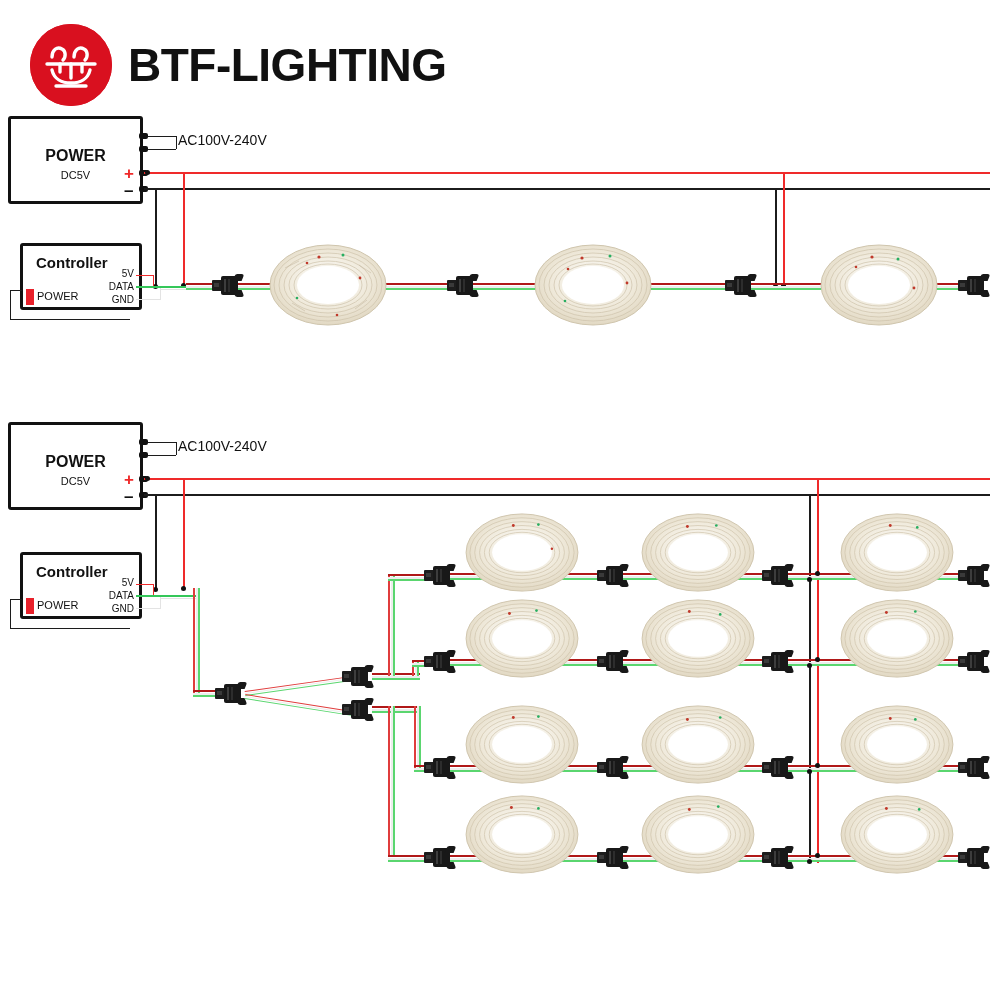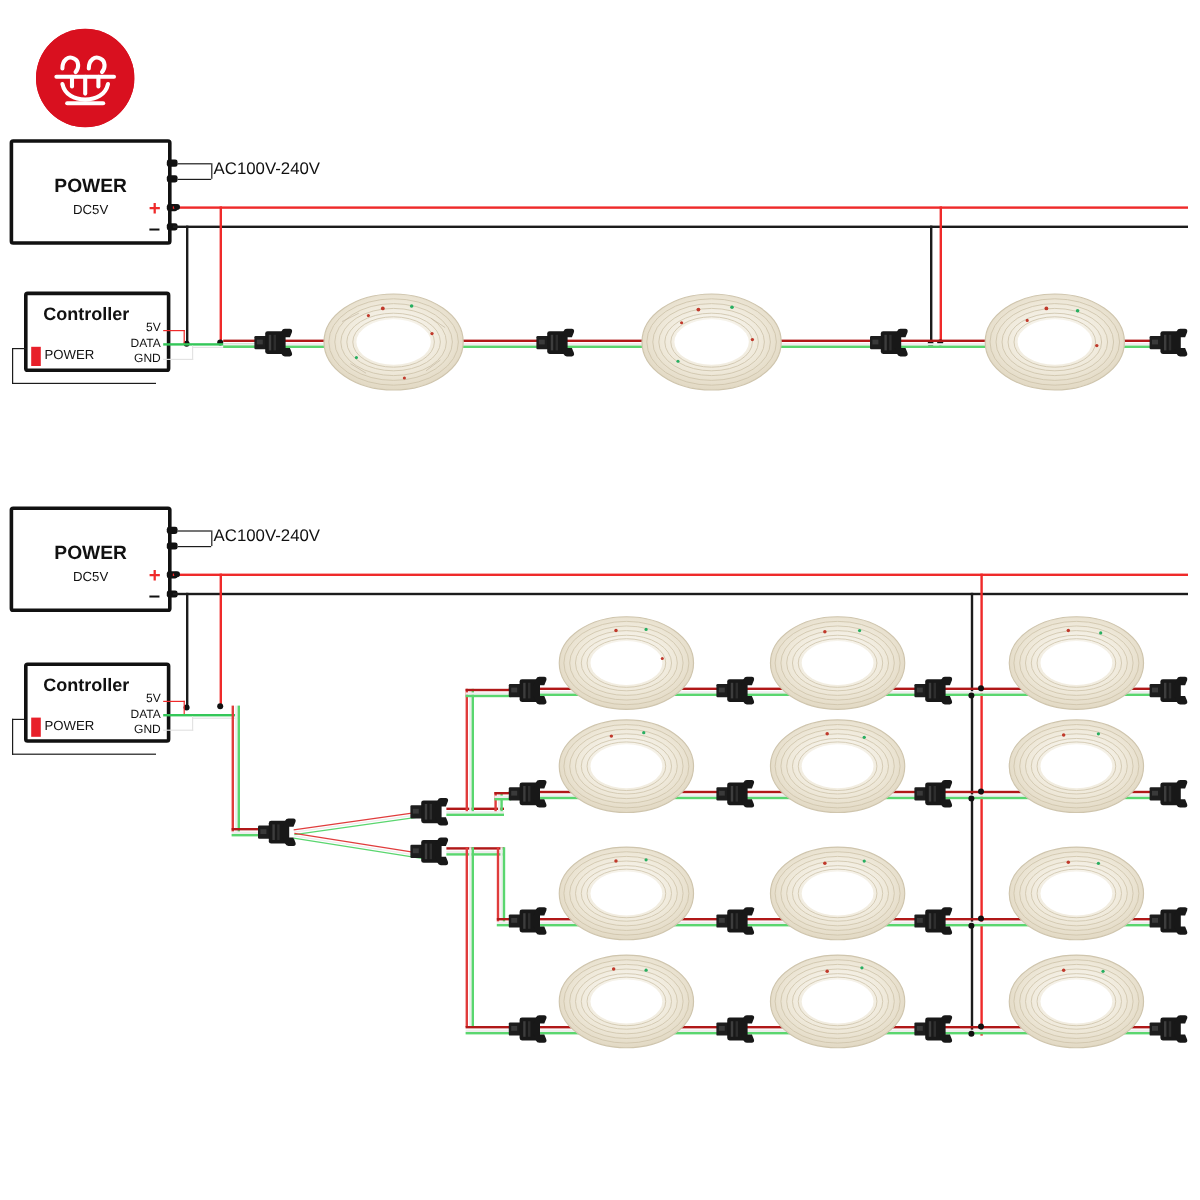--- a/index.html
+++ b/index.html
@@ -86,20 +86,21 @@
           <path d="M44 33 c0-7 5-11 10-8 c4 2 4 8 1 11"></path>
           <path d="M17 40 h48"></path>
           <path d="M22 46 c2 9 10 13 19 13 c9 0 17-4 19-13"></path>
           <path d="M30 40 v8"></path>
           <path d="M41 40 v14"></path>
           <path d="M52 40 v8"></path>
           <path d="M26 62 h30"></path>
         </g>
       </svg>
     </span>
+    <span class="brand-text">BTF-LIGHTING</span>
   </div>
 
   <div>
 
     <div class="box" style="left:8px;top:116px;width:135px;height:88px;">
       <div class="psu-title" style="top:28px;">POWER</div>
       <div class="psu-sub" style="top:50px;">DC5V</div>
     </div>
 
     <div class="term" style="left:139px;top:133px;width:9px;height:6px;"></div>

